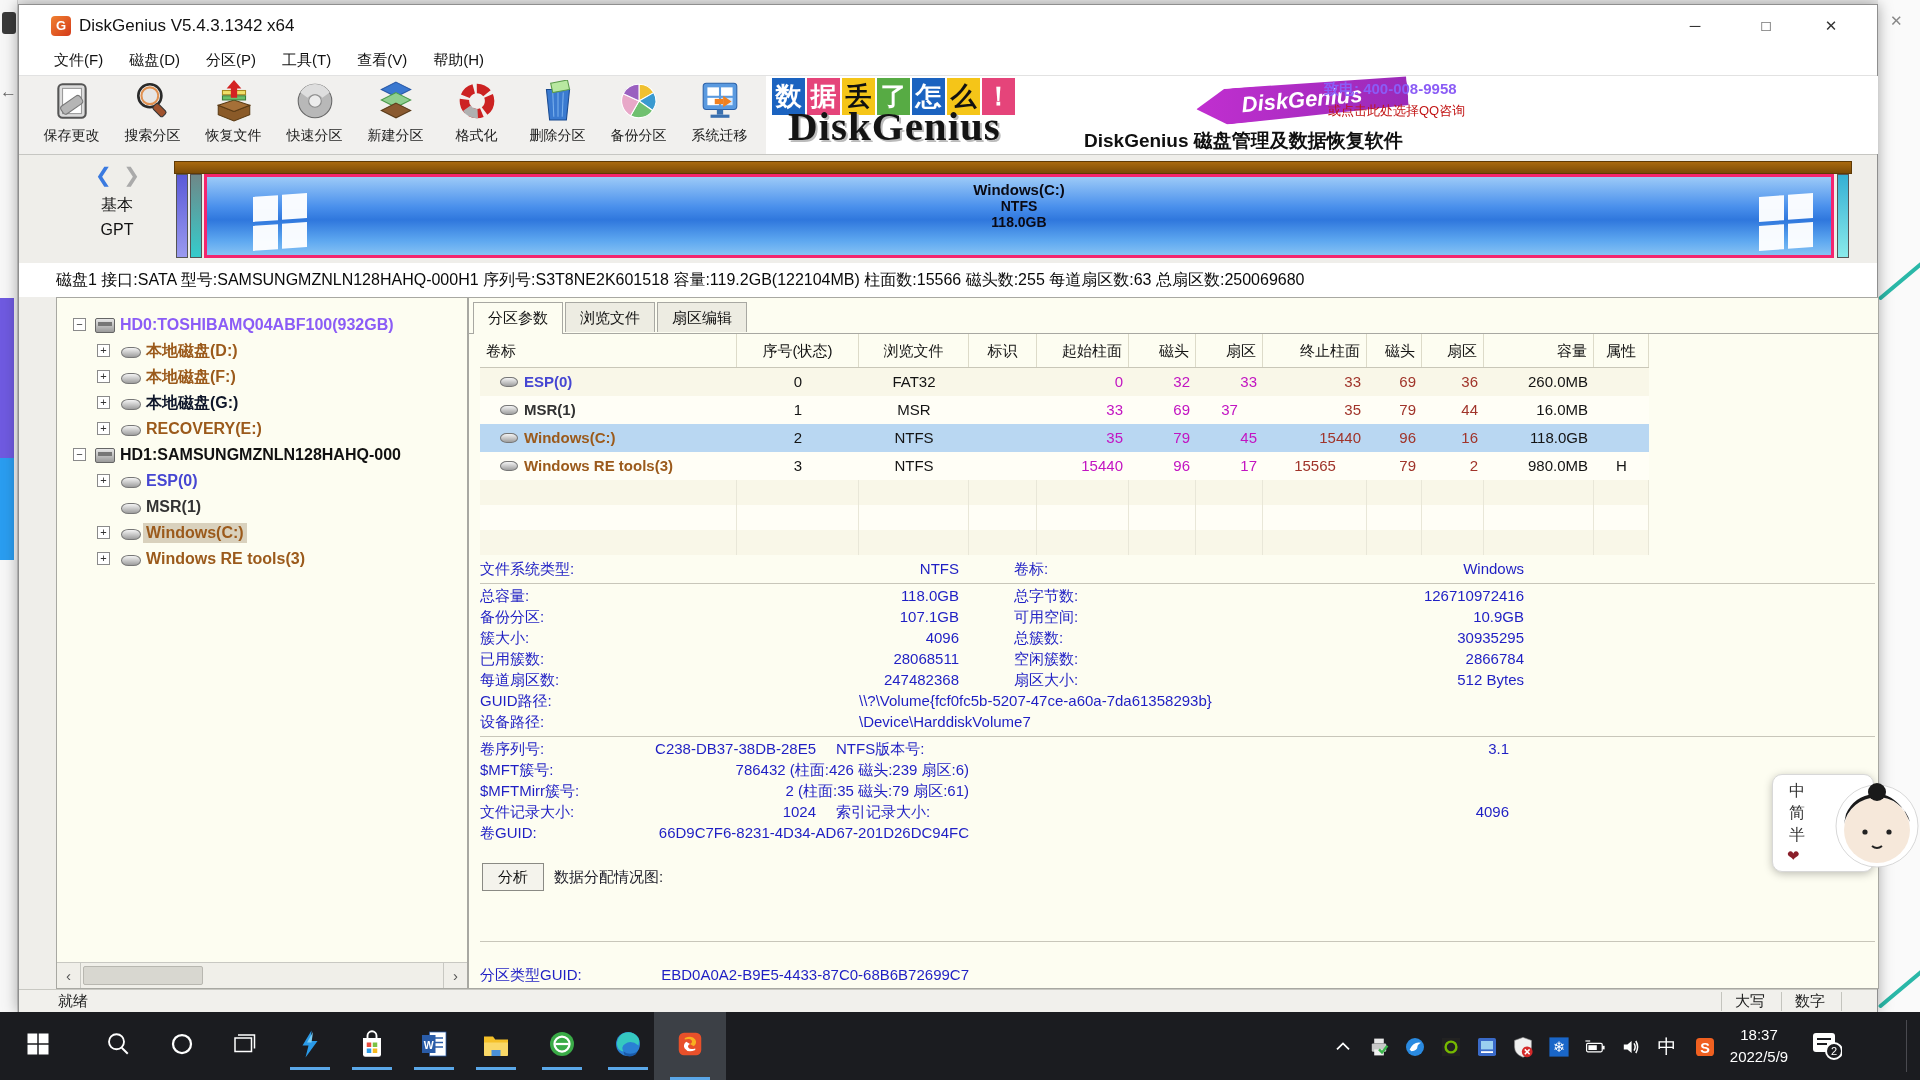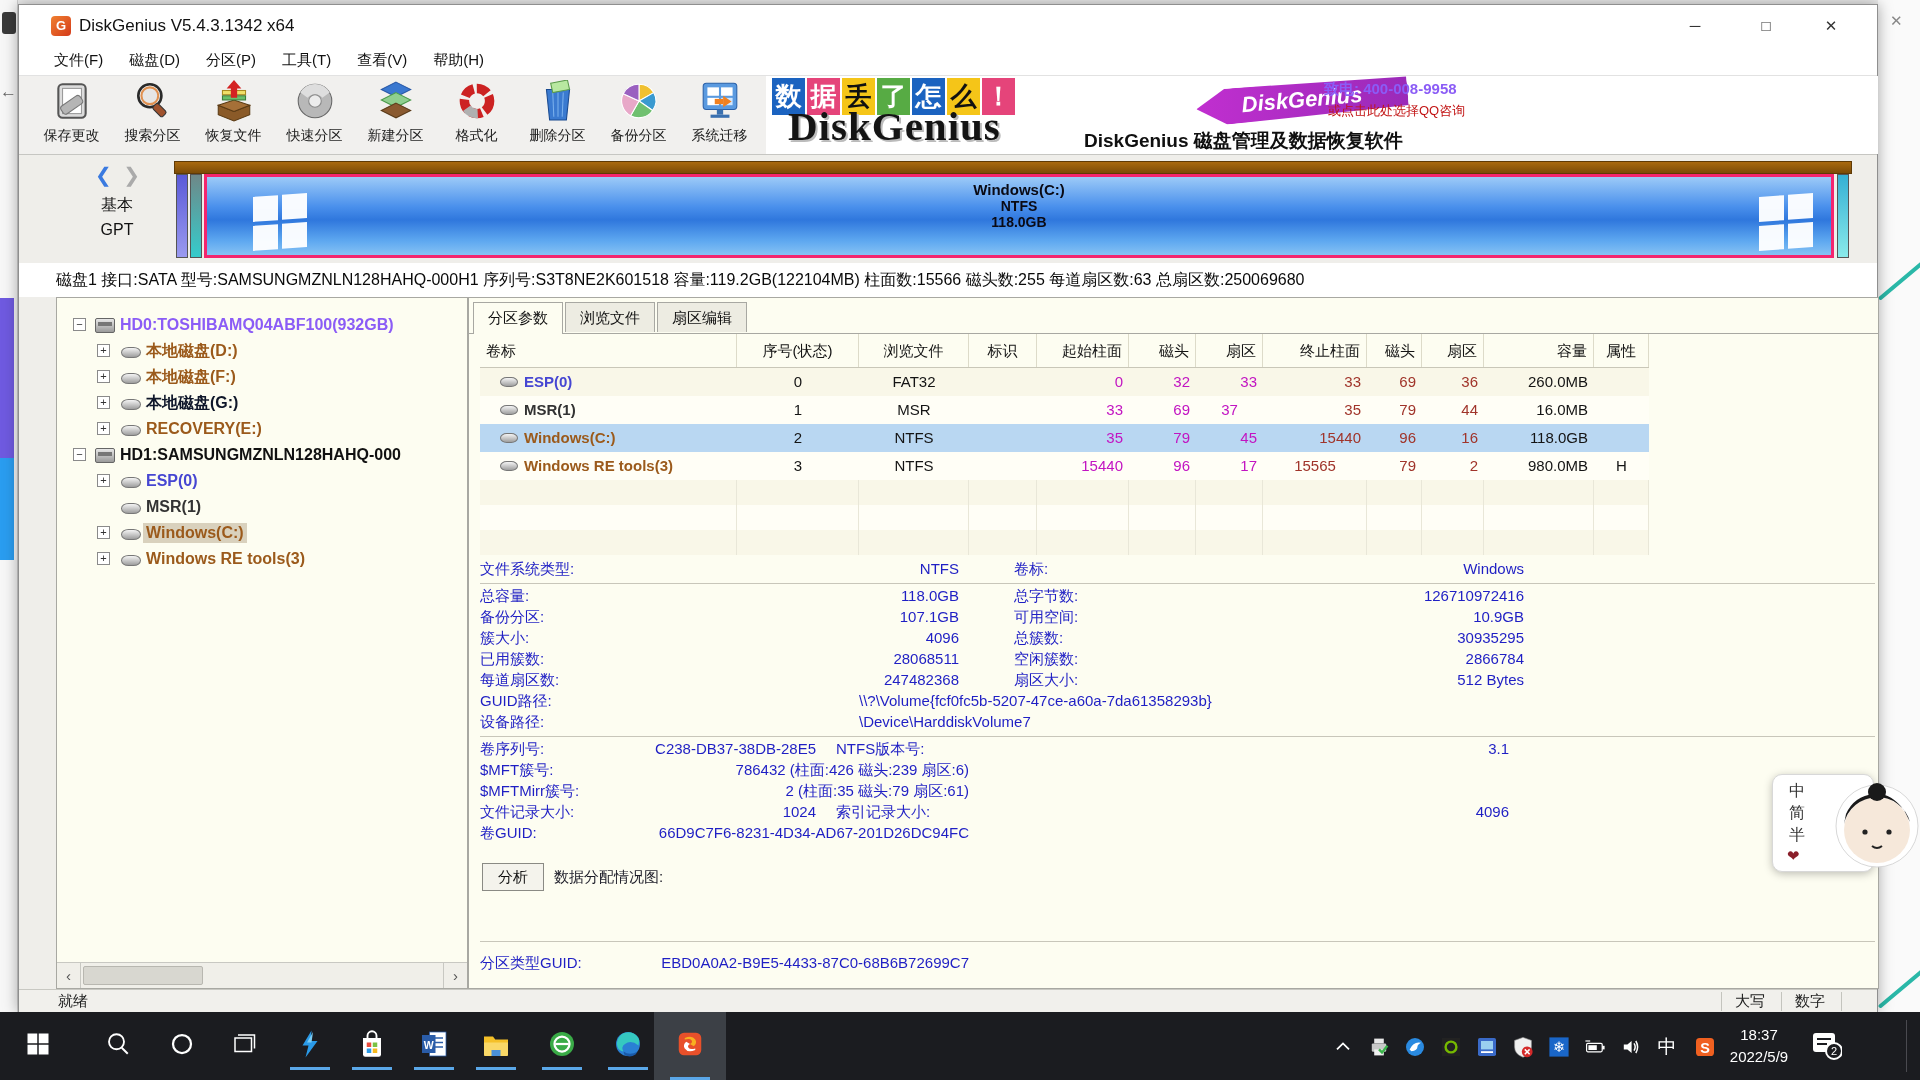--- a/index.html
+++ b/index.html
@@ -568,21 +568,21 @@
             <div class="drow">
               <span class="dl1">卷GUID:</span>
               <span class="dv1 wide">66D9C7F6-8231-4D34-AD67-201D26DC94FC</span>
             </div>
             <div class="analyze-row">
               <div class="analyze-btn">分析</div>
               <div class="alloc-label">数据分配情况图:</div>
             </div>
             <div style="height: 36px;"></div>
             <div class="ddivider"></div>
-            <div class="drow" style="margin-top: 12px;">
+            <div class="drow" style="margin-top: 24px;">
               <span class="dl1">分区类型GUID:</span>
               <span class="dv1 wide">EBD0A0A2-B9E5-4433-87C0-68B6B72699C7</span>
             </div>
           </div>
       </div>
     </div>
 
     <div class="statusbar">
       <div class="sb-txt" style="left:39px;">就绪</div>
       <div class="sb-sep" style="left:1702px;"></div>

